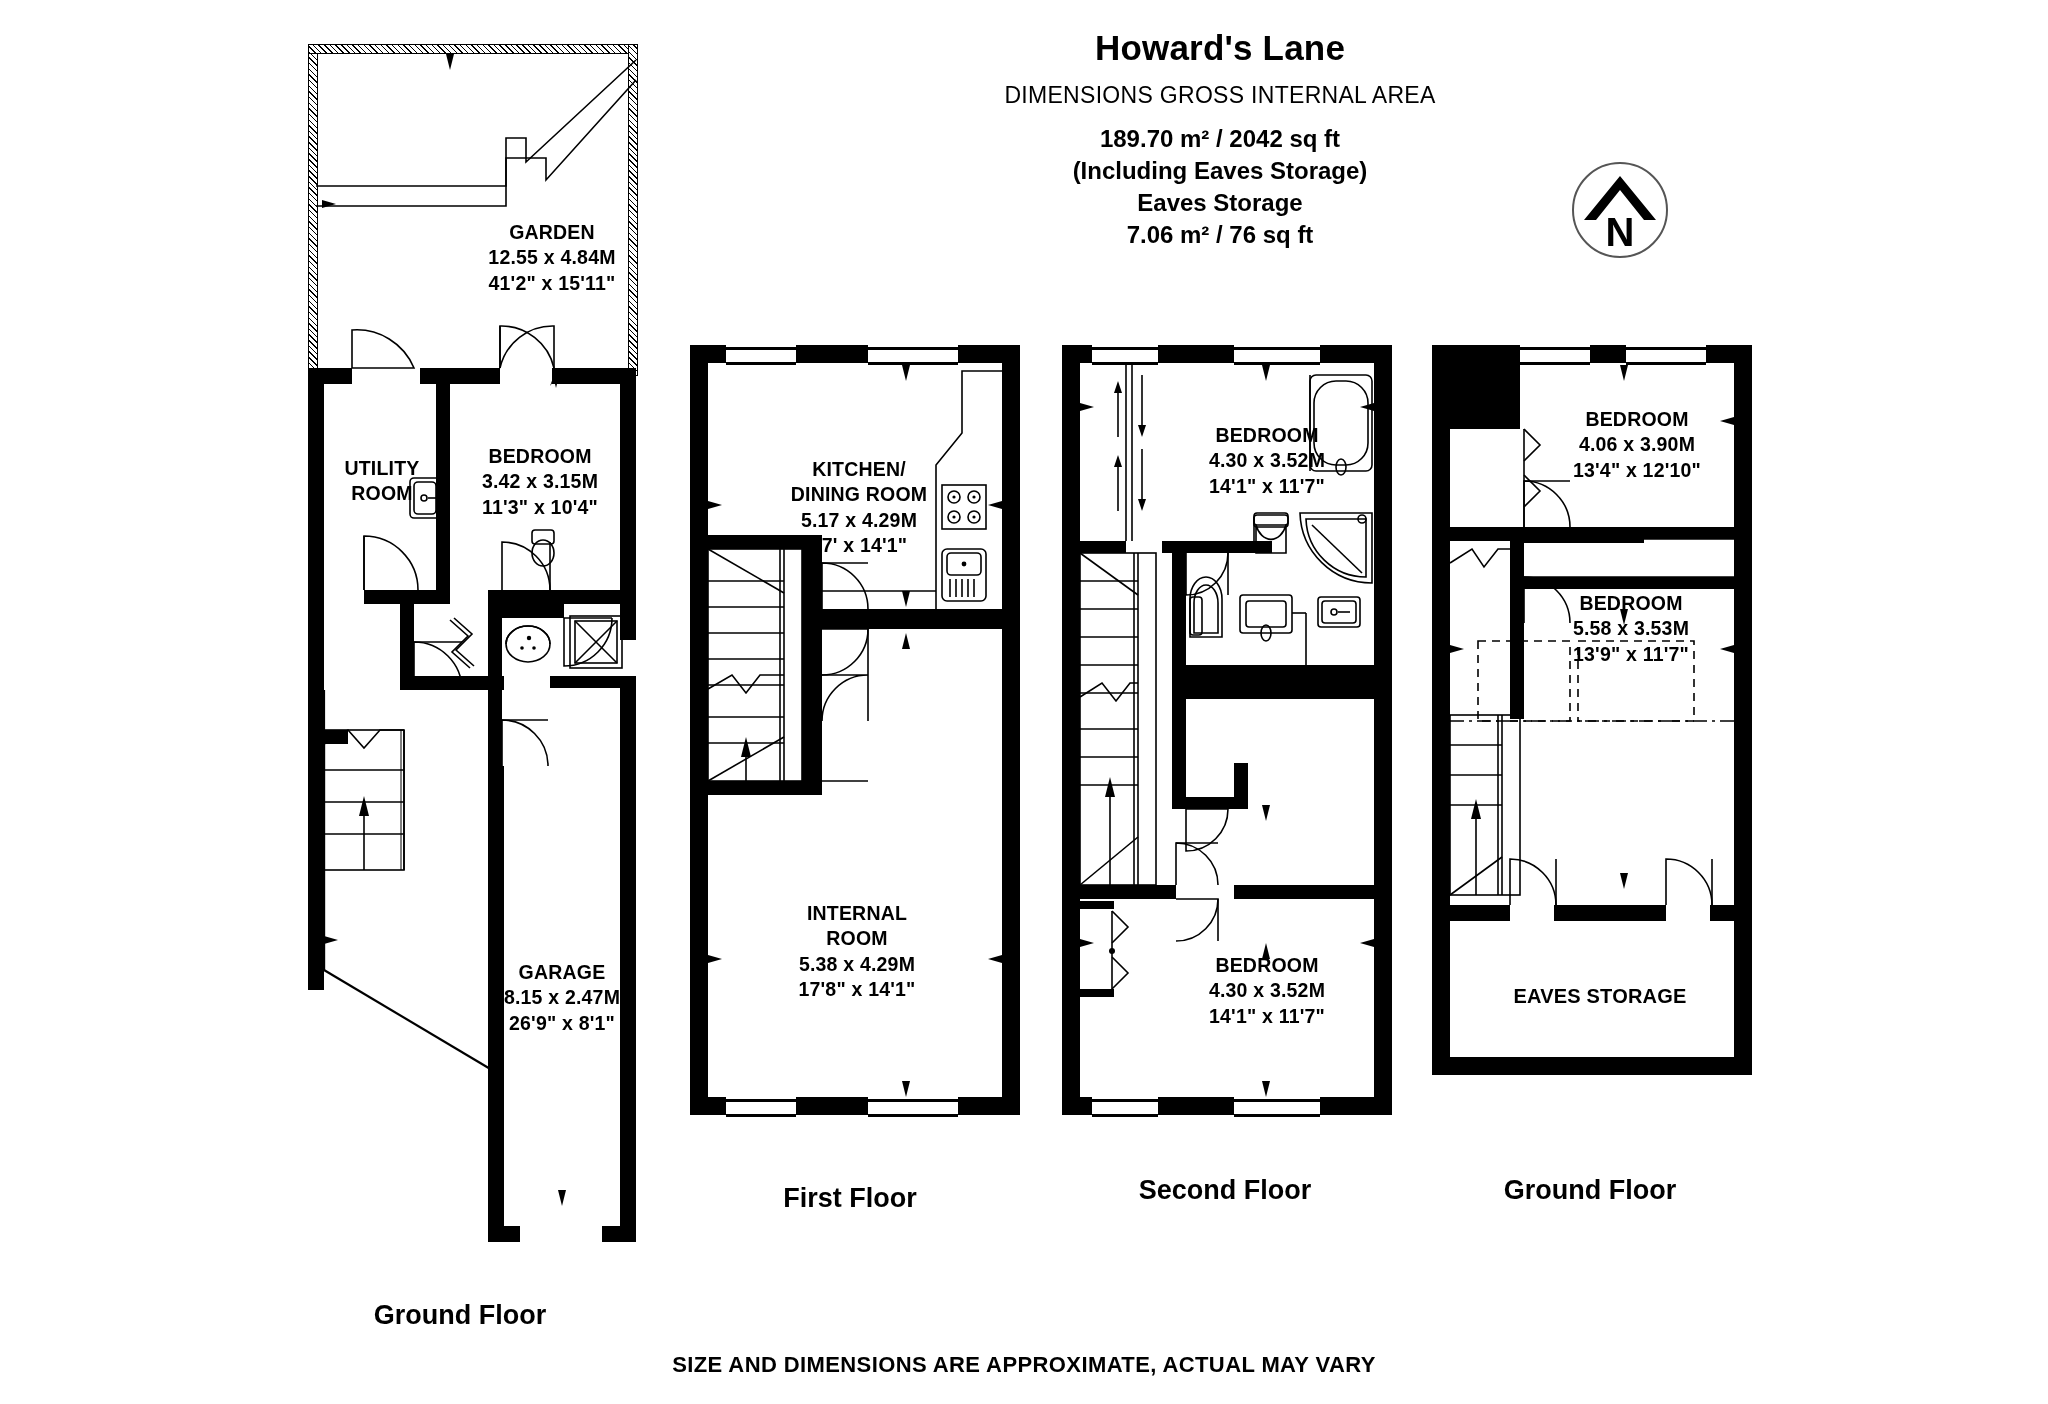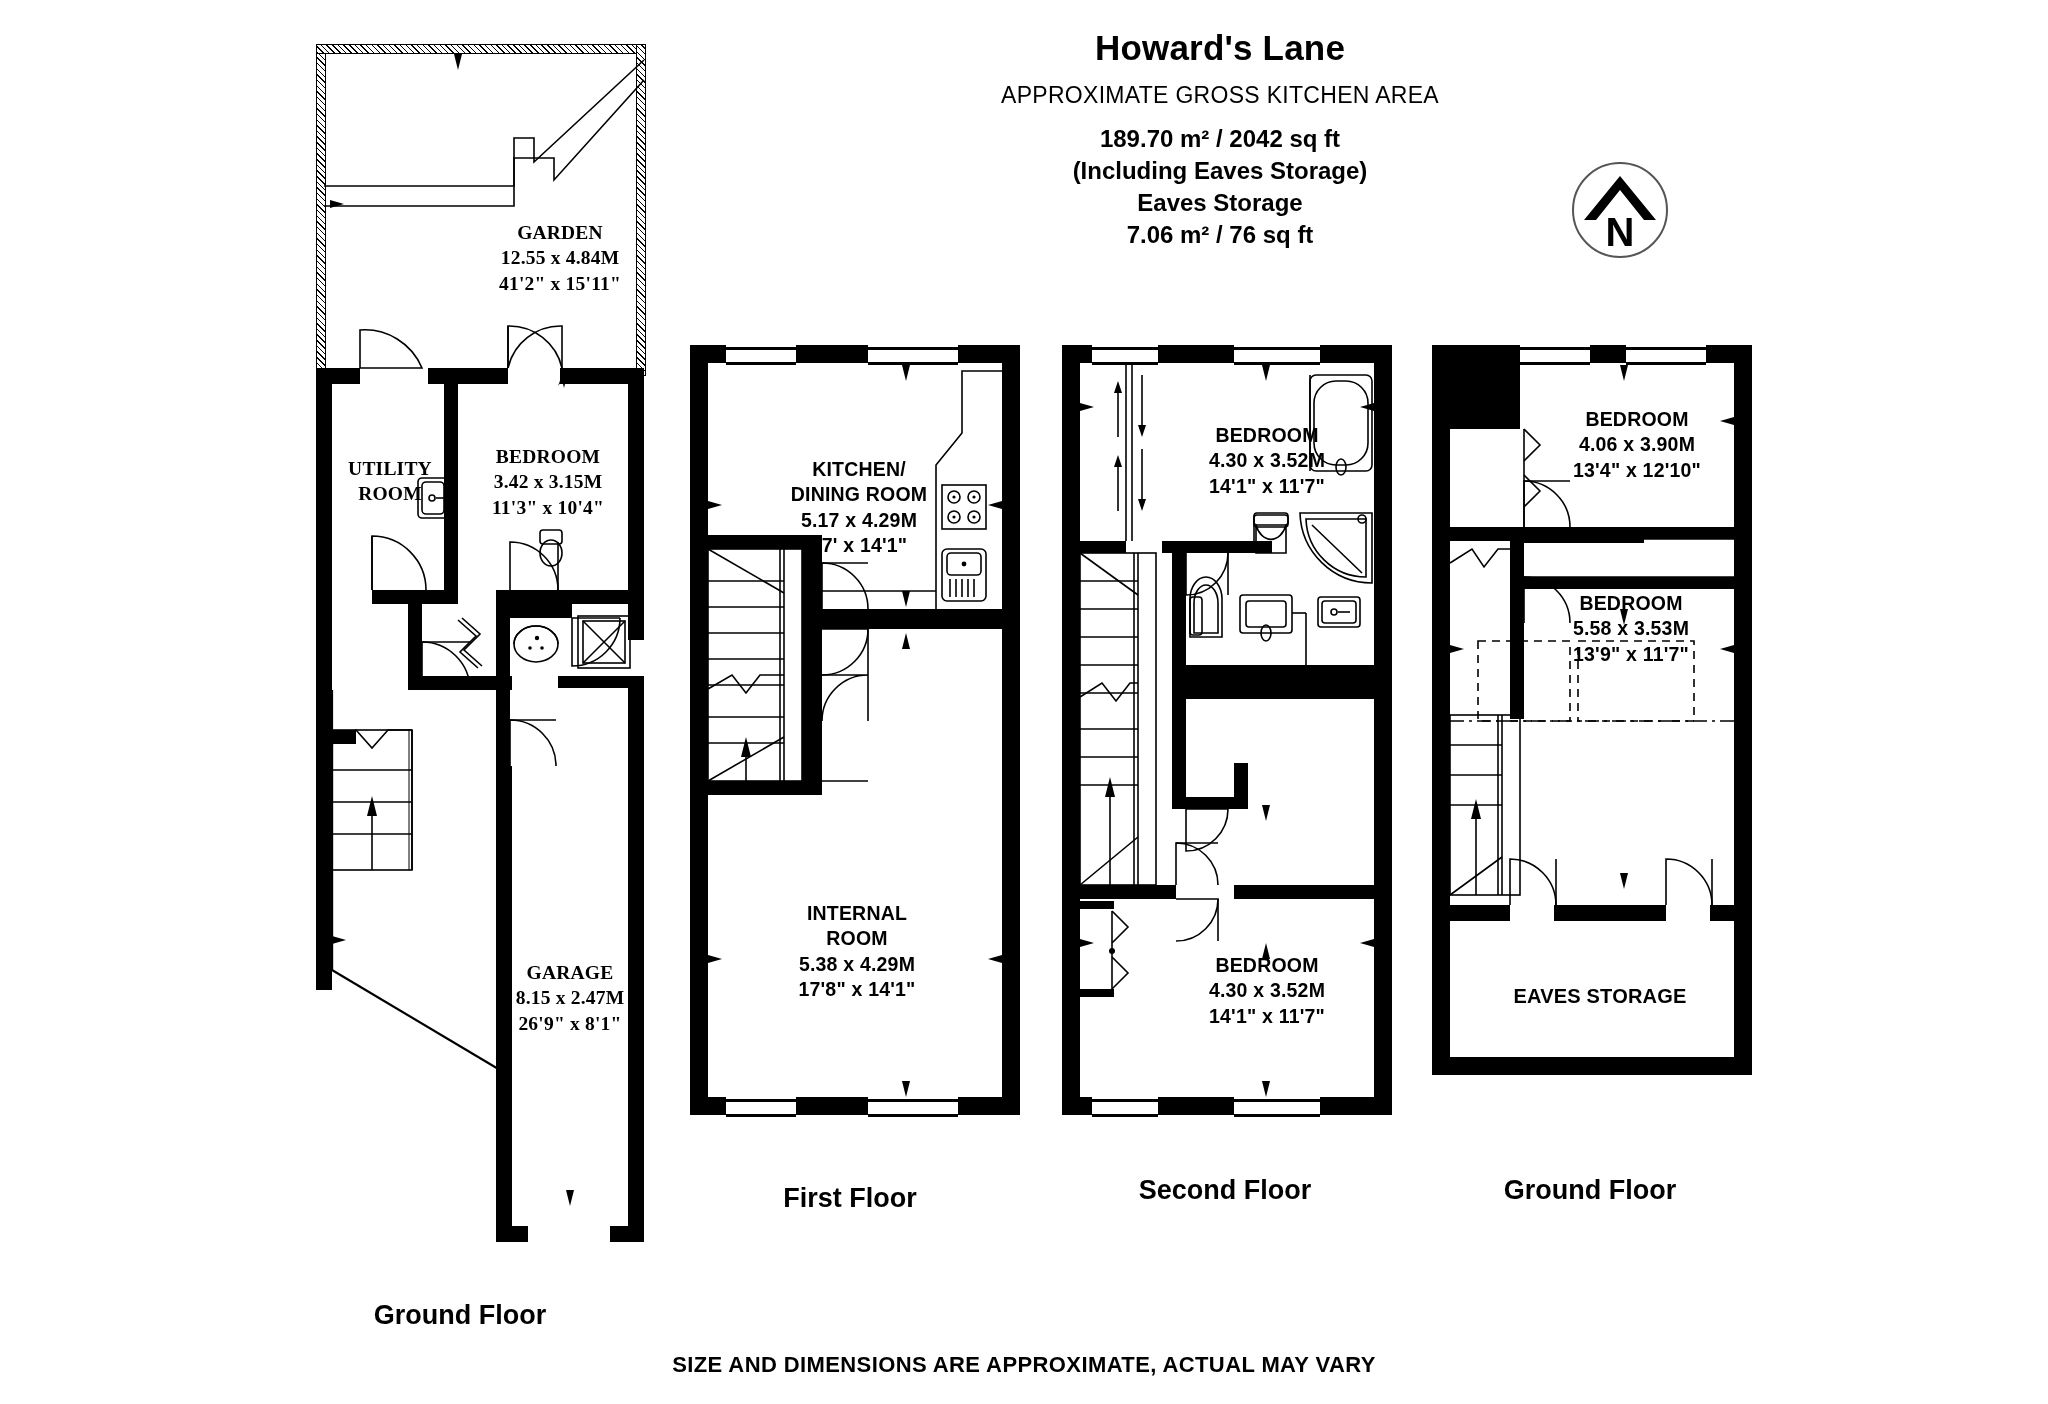--- a/index.html
+++ b/index.html
@@ -38,38 +38,38 @@
   .o-th{fill:none;stroke:#000;stroke-width:2.2;}
   .o-fill{fill:#000;stroke:none;}
 </style>
 </head>
 <body>
 
 <div class="stage">
 
   <div class="hdr">
     <div class="title">Howard's Lane</div>
-    <div class="sub">APPROXIMATE GROSS KITCHEN AREA</div>
+    <div class="sub">DIMENSIONS GROSS INTERNAL AREA</div>
     <div class="grp">
       <div class="line">189.70 m² / 2042 sq ft</div>
       <div class="line">(Including Eaves Storage)</div>
       <div class="line">Eaves Storage</div>
       <div class="line">7.06 m² / 76 sq ft</div>
     </div>
   </div>
 
   <div class="compass">
     <svg width="104" height="104" viewBox="0 0 104 104">
       <circle cx="52" cy="52" r="47" fill="#fff" stroke="#555" stroke-width="2"></circle>
       <path d="M52 18 L88 62 L76 62 L52 32 L28 62 L16 62 Z" fill="#000"></path>
       <text x="52" y="88" font-family="Liberation Sans, sans-serif" font-size="40" font-weight="bold" text-anchor="middle" fill="#000">N</text>
     </svg>
   </div>
 
-  <div class="plan" style="left:310px;top:30px;width:350px;height:1240px;font-family:Liberation Serif, serif;">
+  <div class="plan" style="left:302px;top:30px;width:350px;height:1240px;">
 
     <div class="hatch" style="left:6px;top:14px;width:8px;height:330px;"></div>
     <div class="hatch" style="left:6px;top:14px;width:328px;height:8px;"></div>
     <div class="hatch" style="left:326px;top:14px;width:8px;height:330px;"></div>
 
     <svg class="ov" width="350" height="1240">
 
       <polyline class="o-st" points="14,156 204,156 204,108 224,108 224,132 334,30"></polyline>
       <polyline class="o-st" points="14,176 204,176 204,128 244,128 244,150 334,50"></polyline>
 

